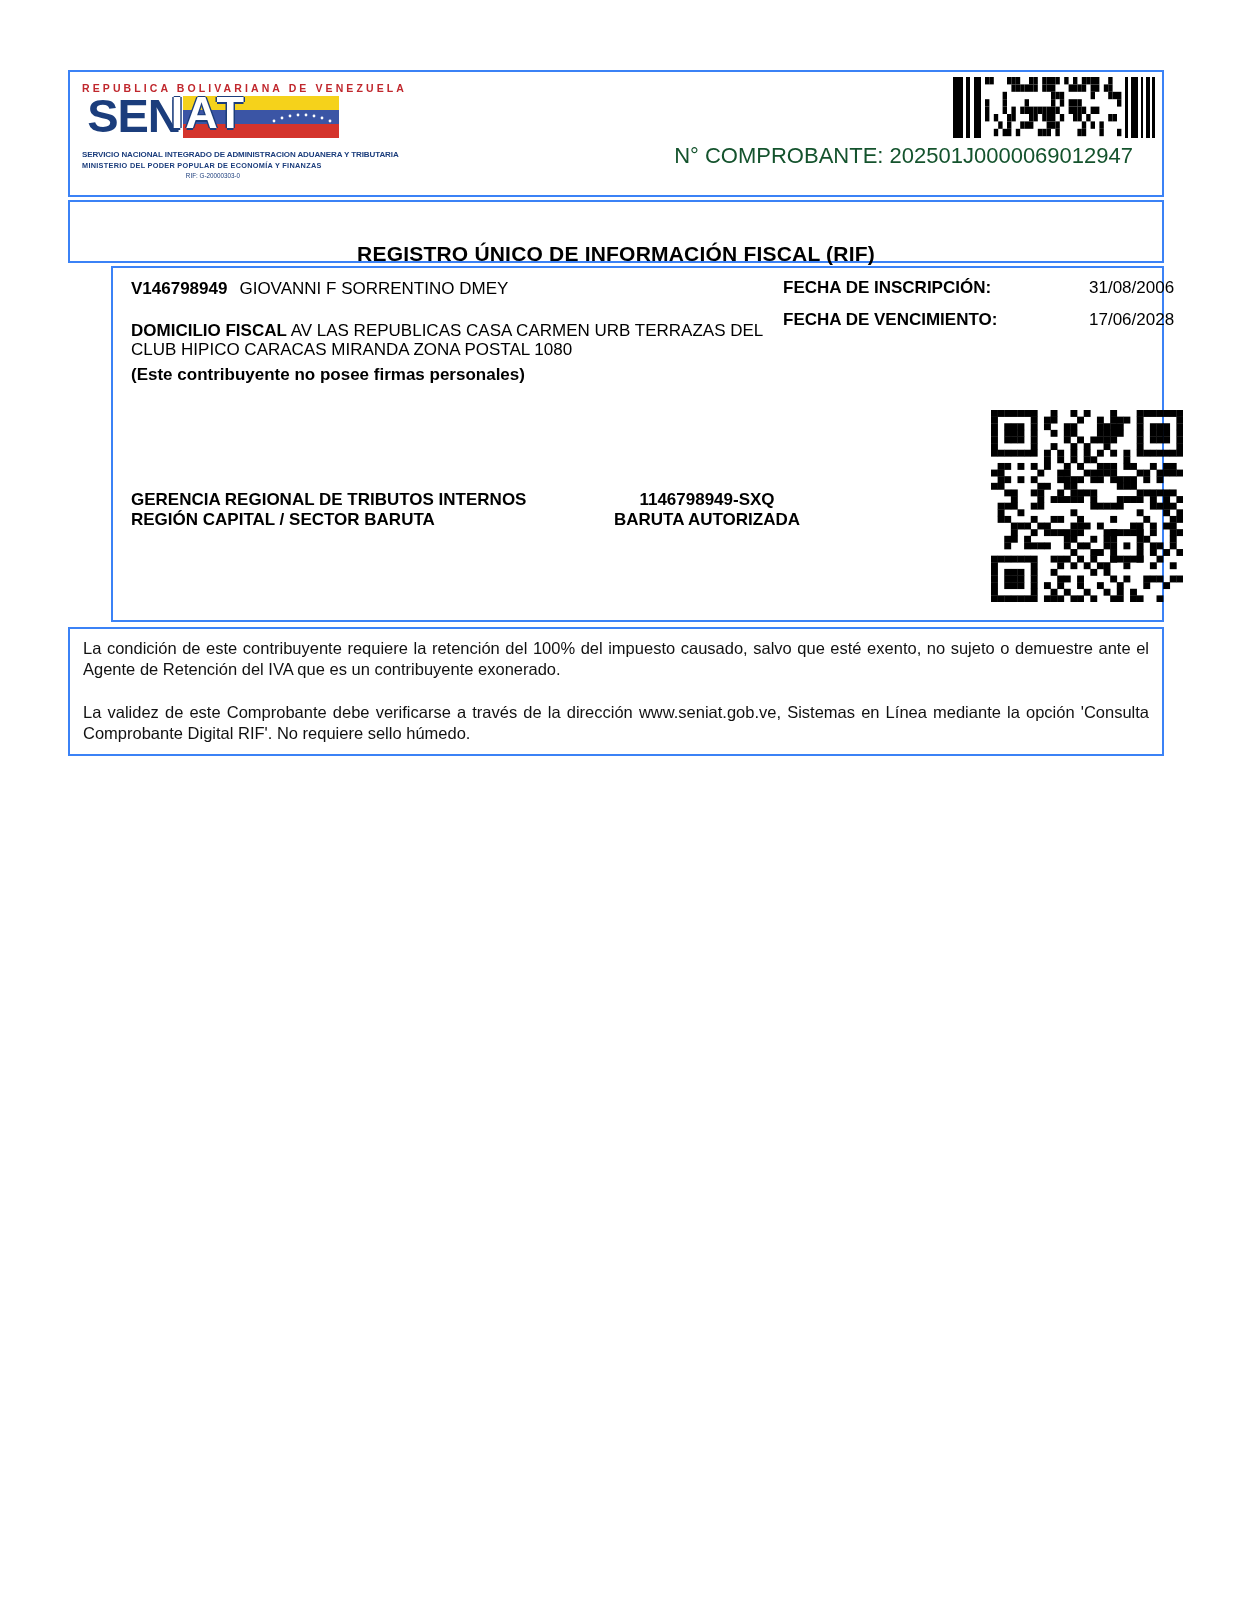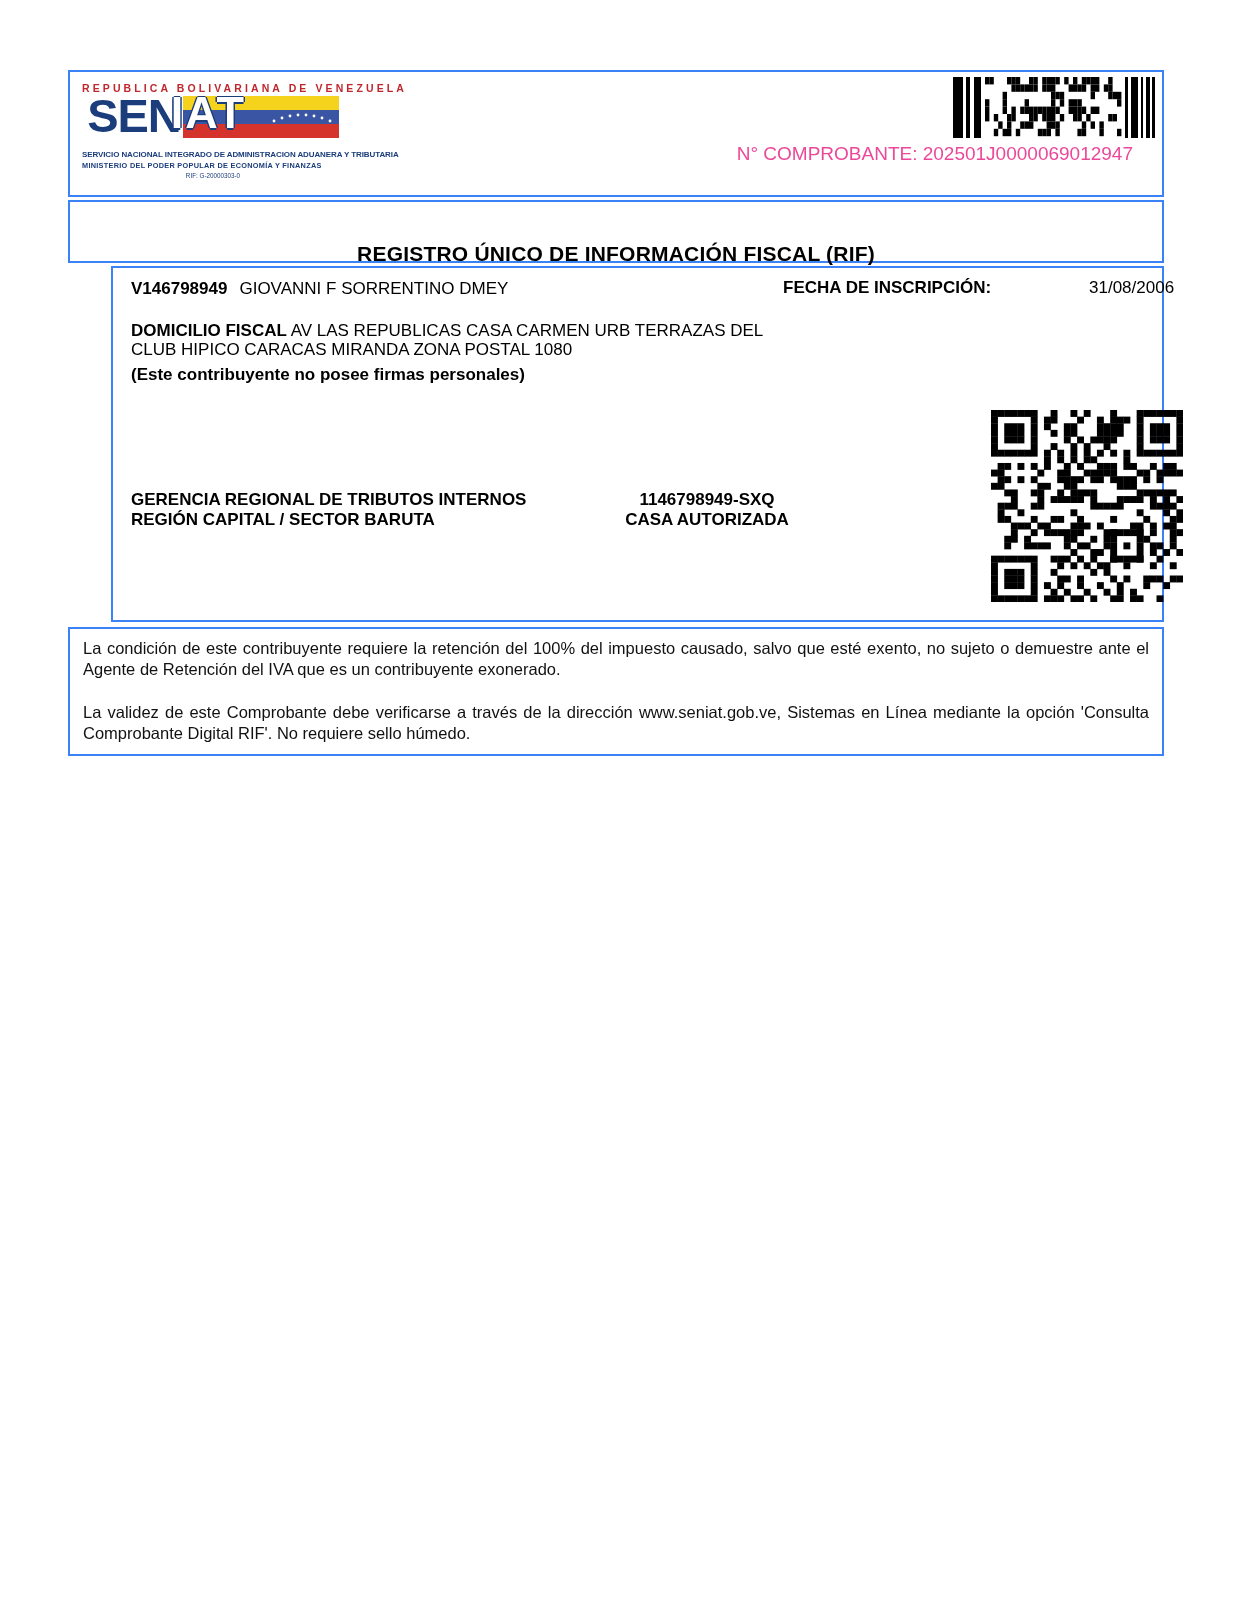--- a/index.html
+++ b/index.html
@@ -44,21 +44,21 @@
   }
   .logo-ministry {
     color:#1B3D7C; font-weight:bold; font-size:7.3px; letter-spacing:0.3px;
     margin-top:2px;
   }
   .logo-rif { color:#1B3D7C; font-size:6.3px; text-align:center; margin-top:2px; }
 
   .barcode { position:absolute; left:883px; top:5px; }
   .comprobante {
     position:absolute; right:29px; top:71px;
-    font-size:19px; white-space:nowrap; color:#ec4899;
+    font-size:22px; white-space:nowrap; color:#14532d;
   }
 
   
   .title-box { height:63px; margin-bottom:3px; display:flex; align-items:center; justify-content:center; }
   .title-text { font-size:21px; font-weight:bold; letter-spacing:0.2px;margin-top:44px; }
 
   
   .main-box { height:356px; margin-bottom:5px; font-size:17px;margin-left:43px; }
   .id-line { position:absolute; left:18px; top:11px; white-space:nowrap; }
   .id-rif { font-weight:bold; margin-right:12px; }
@@ -258,30 +258,34 @@
       <span>AV LAS REPUBLICAS CASA CARMEN URB TERRAZAS DEL CLUB HIPICO CARACAS MIRANDA ZONA POSTAL 1080</span>
     </div>
 
     <div class="firmas-note">(Este contribuyente no posee firmas personales)</div>
 
     <div class="dates">
       <div class="date-row">
         <span class="date-label">FECHA DE INSCRIPCIÓN:</span>
         <span class="date-value">31/08/2006</span>
       </div>
+      <div class="date-row">
+        <span class="date-label">FECHA DE VENCIMIENTO:</span>
+        <span class="date-value">17/06/2028</span>
+      </div>
     </div>
 
     <div class="gerencia">
       <div>GERENCIA REGIONAL DE TRIBUTOS INTERNOS</div>
       <div>REGIÓN CAPITAL  / SECTOR  BARUTA</div>
     </div>
 
     <div class="firma">
       <div>1146798949-SXQ</div>
-      <div>CASA AUTORIZADA</div>
+      <div>BARUTA AUTORIZADA</div>
     </div>
 
     <div class="qr">
       <svg id="qr-svg" width="192" height="192" viewBox="0 0 192 192">
           <rect x="0" y="0" width="6.9206896551724135" height="6.9206896551724135" fill="#000"></rect>
           <rect x="0" y="39.724137931034484" width="6.9206896551724135" height="6.9206896551724135" fill="#000"></rect>
           <rect x="6.620689655172414" y="0" width="6.9206896551724135" height="6.9206896551724135" fill="#000"></rect>
           <rect x="6.620689655172414" y="39.724137931034484" width="6.9206896551724135" height="6.9206896551724135" fill="#000"></rect>
           <rect x="13.241379310344827" y="0" width="6.9206896551724135" height="6.9206896551724135" fill="#000"></rect>
           <rect x="13.241379310344827" y="39.724137931034484" width="6.9206896551724135" height="6.9206896551724135" fill="#000"></rect>

